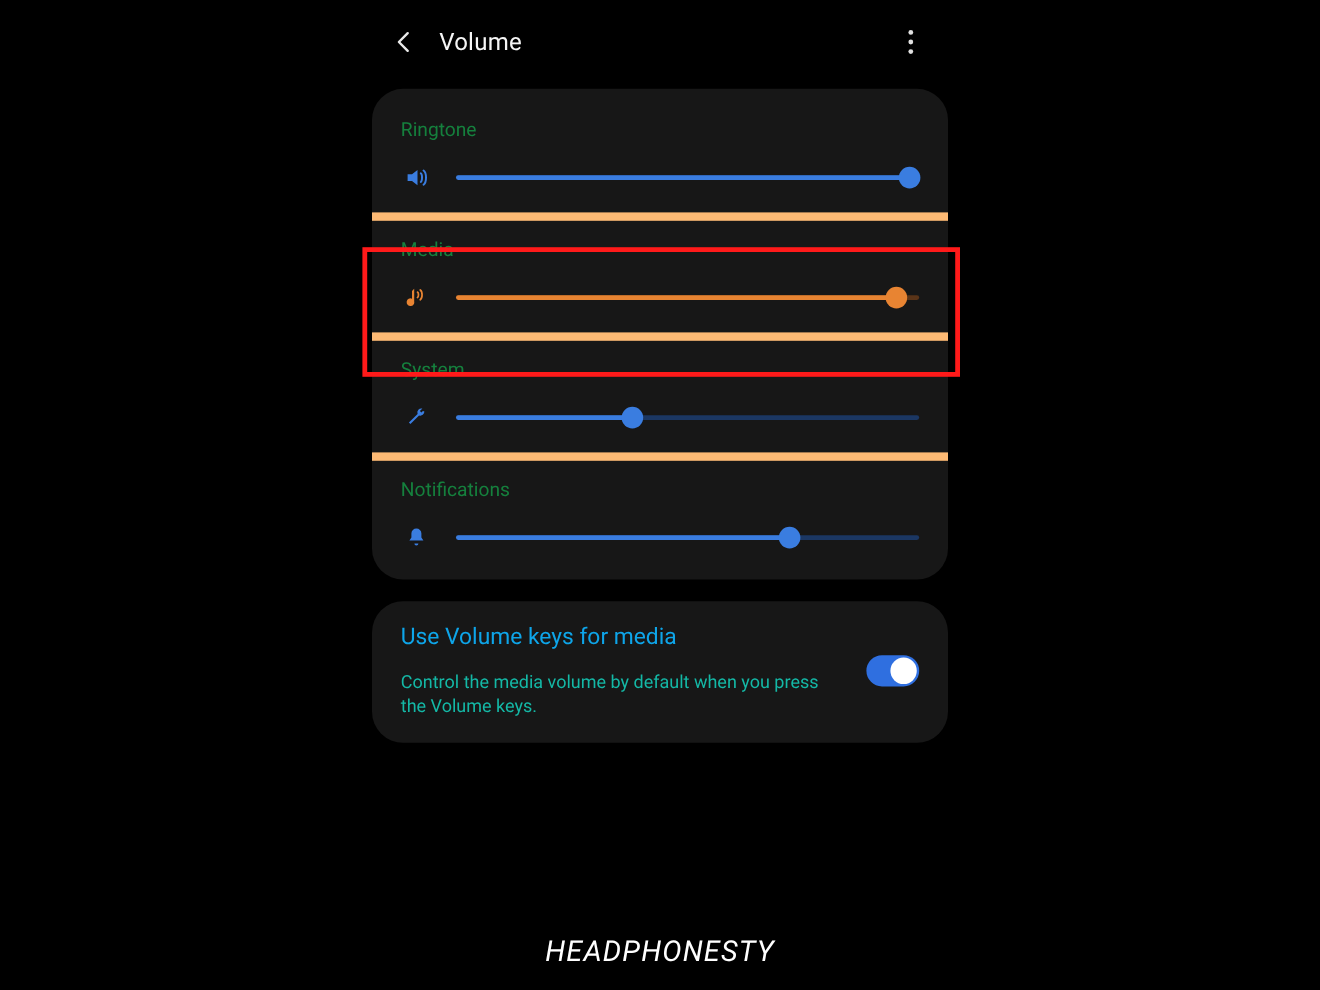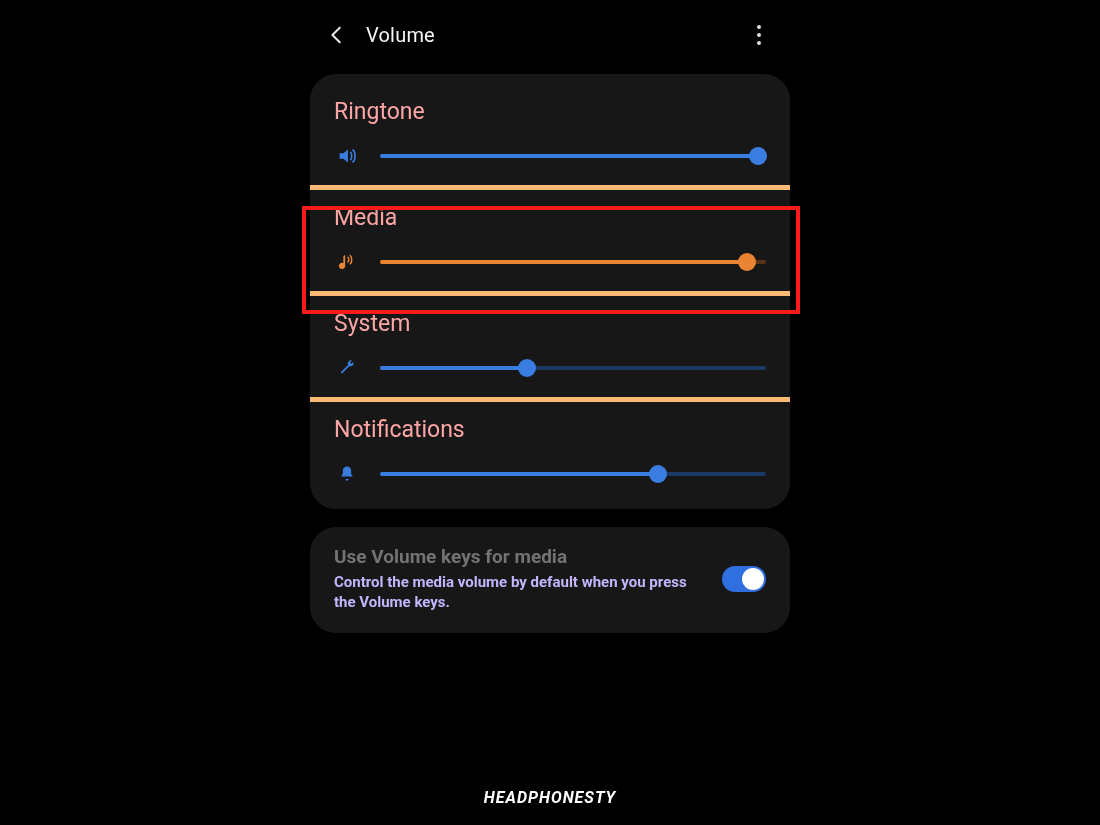--- a/index.html
+++ b/index.html
@@ -68,24 +68,24 @@
     border-radius: 26px;
     margin: 18px 10px 0 10px;
     padding: 18px 24px 20px 24px;
     display: flex;
     align-items: center;
   }
   .row {
     padding: 14px 24px 16px 24px;
     position: relative;
   }
-  .row + .row { border-top: 5px solid #fdba74; }
+  .row + .row { border-top: 7px solid #fdba74; }
   .row .label {
-    color: #fca5a5;
-    font-size: 23px;
+    color: #15803d;
+    font-size: 16px;
     font-weight: 400;
     margin-bottom: 18px;
   }
   .slider-line {
     display: flex;
     align-items: center;
     gap: 20px;
   }
   .icon {
     width: 26px;
@@ -134,30 +134,29 @@
   .orange .thumb { background: #e88432; }
 
   .highlight {
     position: absolute;
     border: 4px solid #ff1a1a;
     pointer-events: none;
   }
 
   .opt-text { flex: 1; padding-right: 16px; }
   .opt-title {
-    color: #737373;
+    color: #0ea5e9;
     font-size: 19px;
-    font-weight: 700;
-    margin-bottom: 4px;
+    font-weight: 400;
+    margin-bottom: 16px;
   }
   .opt-sub {
-    color: #c4b5fd;
+    color: #14b8a6;
     font-size: 15px;
     line-height: 1.35;
-    font-weight: bold;
   }
   .toggle {
     width: 44px;
     height: 26px;
     border-radius: 13px;
     position: relative;
     cursor: pointer;
   }
   .toggle.on { background: #2f6fe0; }
   .toggle .knob {
@@ -170,22 +169,22 @@
   }
   .toggle.on .knob { right: 2px; }
 
   .watermark {
     position: absolute;
     left: 0;
     right: 0;
     bottom: 18px;
     text-align: center;
     color: #fff;
-    font-size: 16px;
-    font-weight: 700;
+    font-size: 24px;
+    font-weight: 400;
     font-style: italic;
     letter-spacing: 1px;
   }
 </style>
 </head>
 <body>
 
 <div class="phone">
 
   <div class="header">

